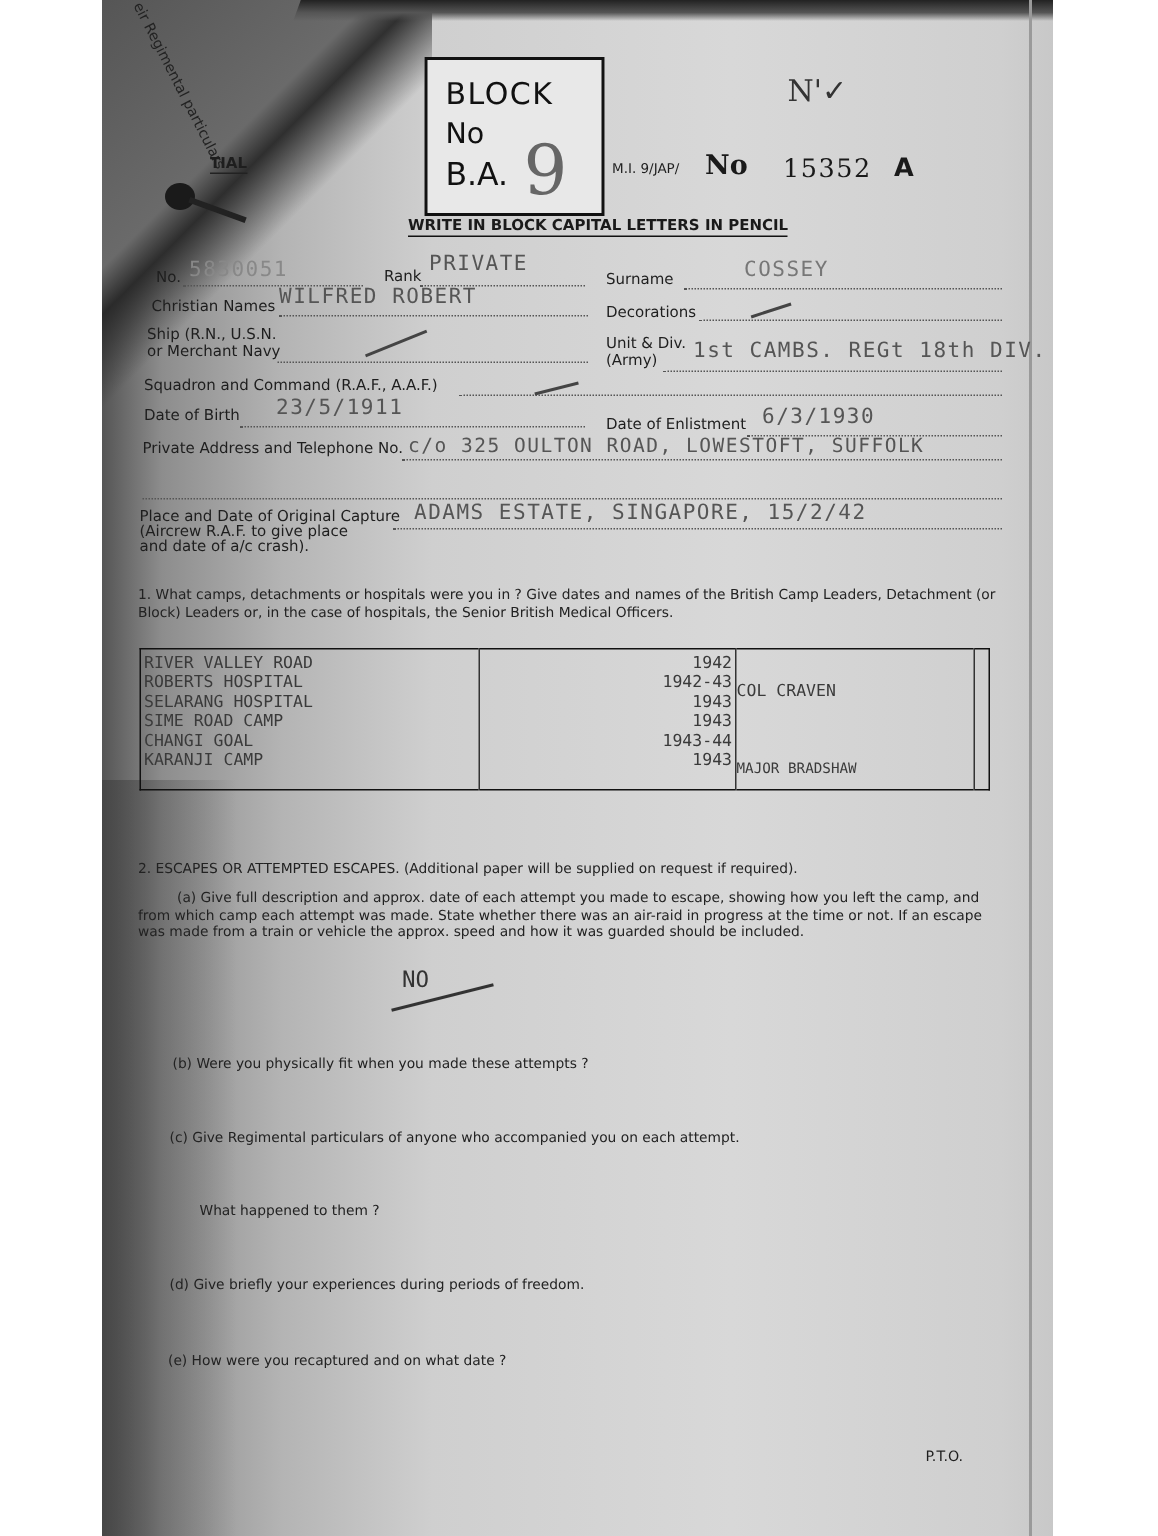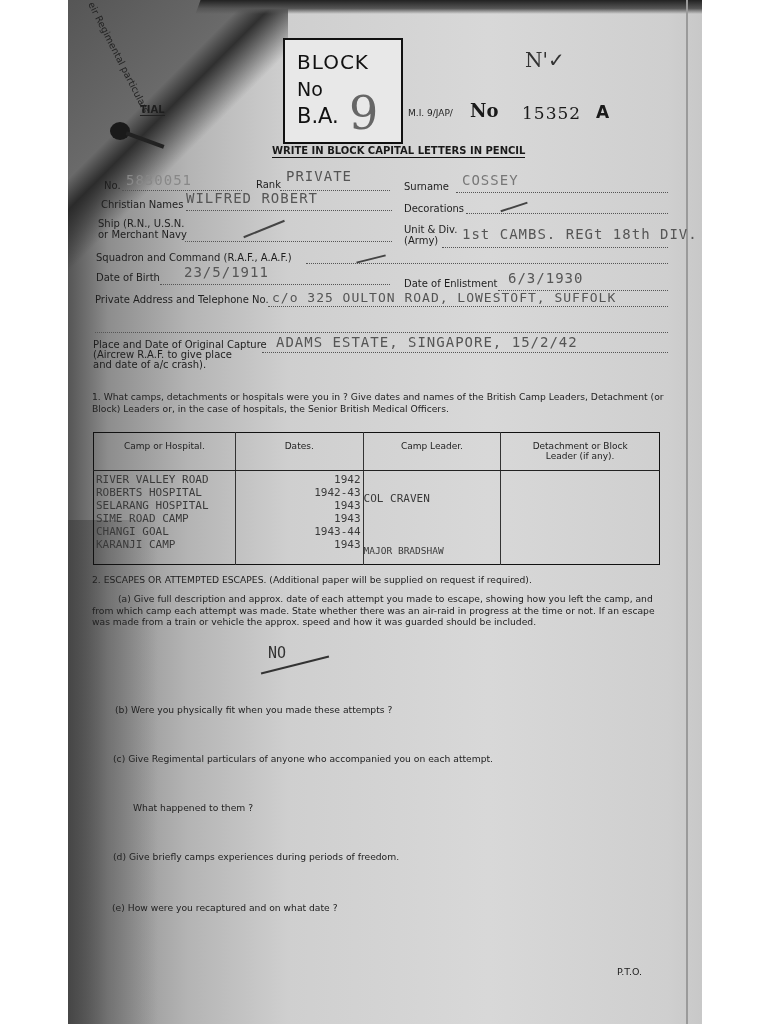--- a/index.html
+++ b/index.html
@@ -106,21 +106,21 @@
 <div class="abs instruction">WRITE IN BLOCK CAPITAL LETTERS IN PENCIL</div>
 
 <div class="abs label" style="left:104px;top:180px;">No.</div>
 <div class="dots" style="left:122px;top:190px;width:120px;"></div>
 <div class="abs hand" style="left:126px;top:172px;color:#888;">5830051</div>
 <div class="abs label" style="left:256px;top:179px;">Rank</div>
 <div class="dots" style="left:280px;top:190px;width:110px;"></div>
 <div class="abs hand" style="left:286px;top:168px;">PRIVATE</div>
 <div class="abs label" style="left:404px;top:181px;">Surname</div>
 <div class="dots" style="left:456px;top:192px;width:212px;"></div>
-<div class="abs hand" style="left:462px;top:172px;color:#777;">COSSEY</div>
+<div class="abs hand" style="left:496px;top:172px;color:#777;">COSSEY</div>
 
 <div class="abs label" style="left:101px;top:199px;">Christian Names</div>
 <div class="dots" style="left:186px;top:210px;width:206px;"></div>
 <div class="abs hand" style="left:186px;top:190px;">WILFRED   ROBERT</div>
 <div class="abs label" style="left:404px;top:203px;">Decorations</div>
 <div class="dots" style="left:466px;top:213px;width:202px;"></div>
 <div class="slash" style="left:500px;top:206px;width:28px;transform:rotate(-18deg);"></div>
 
 <div class="abs label" style="left:98px;top:219px;line-height:10px;">Ship (R.N., U.S.N.</div>
 <div class="abs label" style="left:98px;top:229px;">or Merchant Navy</div>
@@ -150,26 +150,20 @@
 <div class="abs label" style="left:93px;top:339px;">Place and Date of Original Capture</div>
 <div class="abs label" style="left:93px;top:349px;">(Aircrew R.A.F. to give place</div>
 <div class="abs label" style="left:93px;top:359px;">and date of a/c crash).</div>
 <div class="dots" style="left:262px;top:352px;width:406px;"></div>
 <div class="abs hand" style="left:276px;top:334px;">ADAMS ESTATE, SINGAPORE, 15/2/42</div>
 
 <div class="abs q-text" style="left:92px;top:391px;width:572px;">1.   What camps, detachments or hospitals were you in ?   Give dates and names of the British Camp Leaders, Detachment (or Block) Leaders or, in the case of hospitals, the Senior British Medical Officers.</div>
 
 <table class="camps">
   <tbody>
-      <tr>
-    <th style="width:142px;">Camp or Hospital.</th>
-    <th style="width:128px;">Dates.</th>
-    <th style="width:138px;">Camp Leader.</th>
-    <th style="width:159px;border-right:none;padding-left:30px;padding-right:30px;">Detachment or Block Leader (if any).</th>
-  </tr>
   <tr>
     <td class="cell-lines">
       <div>RIVER VALLEY ROAD</div>
       <div>ROBERTS HOSPITAL</div>
       <div>SELARANG HOSPITAL</div>
       <div>SIME ROAD CAMP</div>
       <div>CHANGI GOAL</div>
       <div>KARANJI CAMP</div>
     </td>
     <td class="cell-lines dates-col" style="padding-left:40px;">
@@ -195,16 +189,16 @@
 
 <div class="abs q-text" style="left:92px;top:574px;width:572px;">2.   ESCAPES OR ATTEMPTED ESCAPES.   (Additional paper will be supplied on request if required).</div>
 <div class="abs q-text" style="left:92px;top:593px;width:572px;text-indent:26px;">(a)   Give full description and approx. date of each attempt you made to escape, showing how you left the camp, and from which camp each attempt was made.  State whether there was an air-raid in progress at the time or not.  If an escape was made from a train or vehicle the approx. speed and how it was guarded should be included.</div>
 
 <div class="abs answer-no">NO</div>
 <div class="answer-underline"></div>
 
 <div class="abs q-text" style="left:115px;top:704px;">(b)   Were you physically fit when you made these attempts ?</div>
 <div class="abs q-text" style="left:113px;top:753px;">(c)   Give Regimental particulars of anyone who accompanied you on each attempt.</div>
 <div class="abs q-text" style="left:133px;top:802px;">What happened to them ?</div>
-<div class="abs q-text" style="left:113px;top:851px;">(d)   Give briefly camps experiences during periods of freedom.</div>
+<div class="abs q-text" style="left:113px;top:851px;">(d)   Give briefly your experiences during periods of freedom.</div>
 <div class="abs q-text" style="left:112px;top:902px;">(e)   How were you recaptured and on what date ?</div>
 
 <div class="abs label pto">P.T.O.</div>
 
 </body></html>

